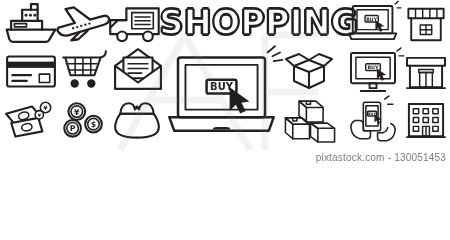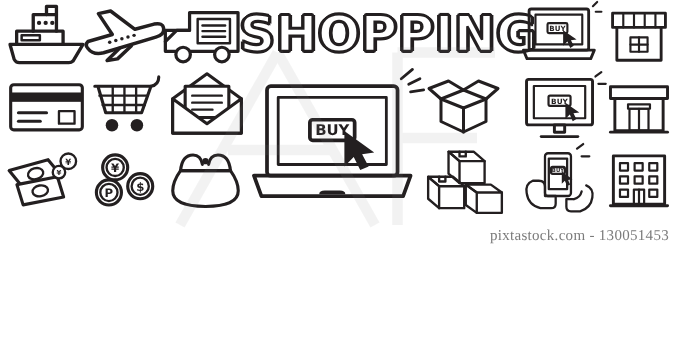--- a/index.html
+++ b/index.html
@@ -94,21 +94,21 @@
     fill: #231f20;
     stroke: none;
     text-anchor: middle;
   }
 
   
   #watermark {
     position: absolute;
     right: 4px;
     bottom: 1px;
-    font-family: Liberation Serif, serif;
+    font-family: Liberation Sans, sans-serif;
     font-size: 10px;
     color: #7b7b7b;
     letter-spacing: 0.2px;
     white-space: nowrap;
     margin-top: 12px;
   }
   #wm-diag {
     position: absolute;
     left: 0; top: 0;
     width: 450px; height: 164px;

